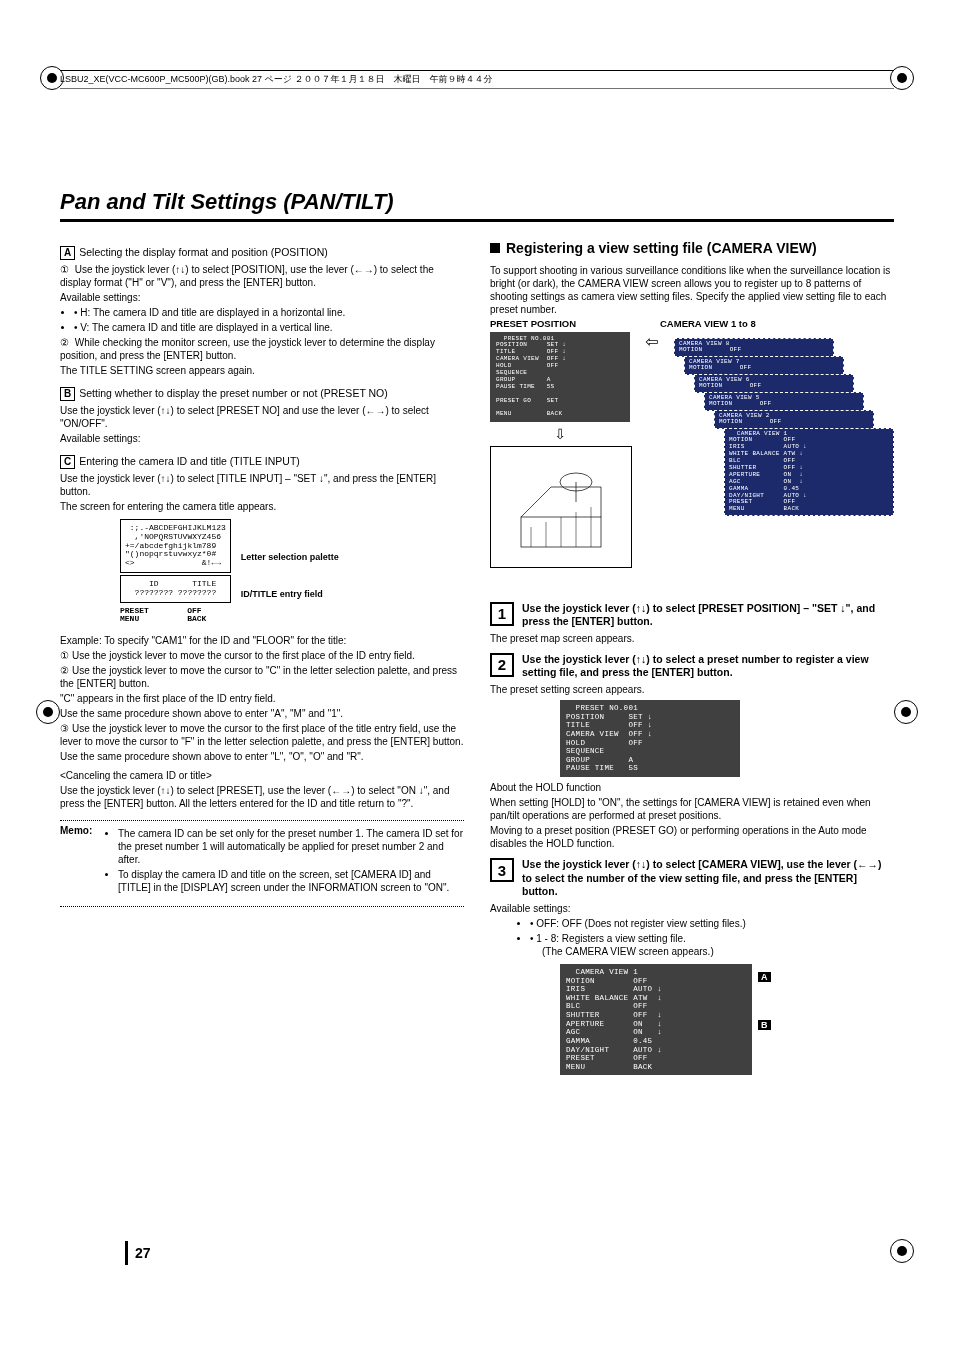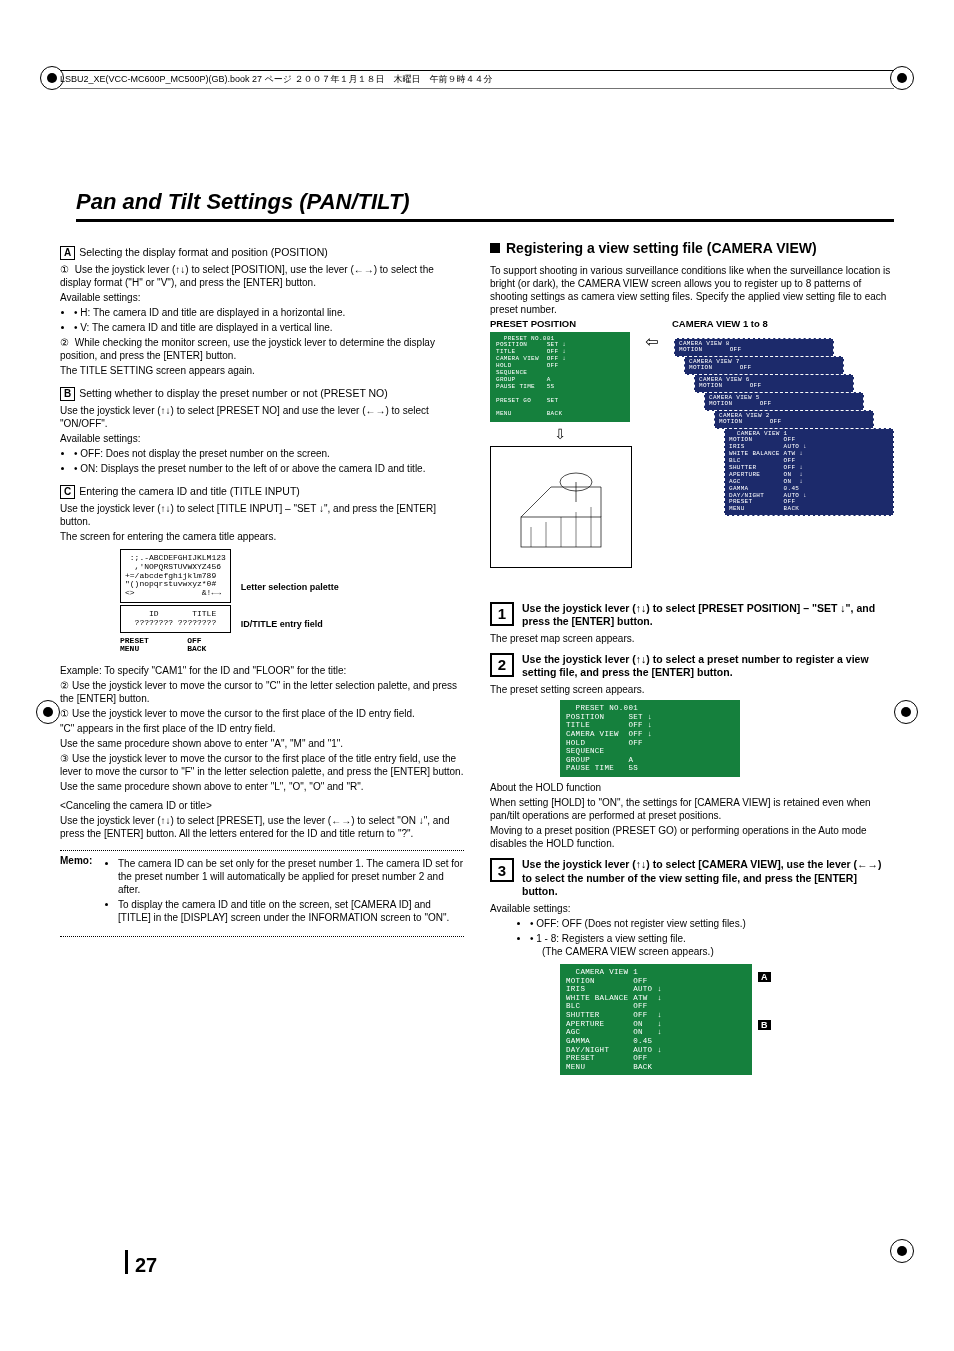--- a/index.html
+++ b/index.html
@@ -42,21 +42,21 @@
     background: #000;
     border-radius: 50%;
     display: block;
   }
   h1.main-title {
     font-size: 22px;
     font-weight: bold;
     font-style: italic;
     border-bottom: 3px solid #000;
     padding-bottom: 4px;
-    margin: 0 0 18px 16px;
+    margin: 0 0 18px 0;
   }
   .columns {
     display: flex;
     gap: 26px;
   }
   .col {
     flex: 1;
     min-width: 0;
   }
   .section-box {
@@ -151,21 +151,21 @@
   .step-text {
     font-weight: bold;
     font-size: 10.5px;
     line-height: 1.3;
   }
   .step-sub {
     margin-left: 28px;
     font-size: 10px;
   }
   .osd {
-    background: #15803d;
+    background: #404040;
     color: #fff;
     font-family: "Courier New", monospace;
     font-size: 7px;
     line-height: 1.15;
     padding: 4px 6px;
     white-space: pre;
     letter-spacing: 0.3px;
   }
   .osd.small { font-size: 6px; }
   .osd.med { font-size: 7.5px; }
@@ -195,24 +195,24 @@
     font-size: 8px;
     line-height: 1.1;
     white-space: pre;
   }
   .label-right {
     font-weight: bold;
     font-size: 9px;
     line-height: 1.2;
   }
   .page-num {
-    font-size: 20px;
+    font-size: 14px;
     font-weight: bold;
     position: absolute;
-    bottom: 74px;
+    bottom: 90px;
     left: 135px;
   }
   .page-num::before {
     content:"";
     display:block;
     width:3px;
     height:24px;
     background:#000;
     position:absolute;
     left:-10px;
@@ -227,21 +227,21 @@
     padding:0 3px;
   }
   .flex-fig {
     display:flex;
     gap:12px;
     align-items:flex-start;
     margin-bottom:6px;
   }
   .osd-header-row {
     display:flex;
-    gap:42px;
+    gap:30px;
     font-weight:bold;
     font-size:9.5px;
     margin-bottom:3px;
   }
   .arrow-cell {
     display:flex;
     align-items:center;
     justify-content:center;
     font-size:16px;
     width:20px;
@@ -296,24 +296,20 @@
         <span class="bold">While checking the monitor screen, use the joystick lever to determine the display position, and press the [ENTER] button.</span>
       </div>
       <div class="indent2 txt">The TITLE SETTING screen appears again.</div>
 
       <div class="sec-head" style="margin-top:10px;">
         <span class="section-box">B</span>
         <span class="t bold">Setting whether to display the preset number or not (PRESET NO)</span>
       </div>
       <div class="indent1 bold txt">Use the joystick lever (↑↓) to select [PRESET NO] and use the lever (←→) to select "ON/OFF".</div>
       <div class="indent1 bold txt">Available settings:</div>
-      <ul class="bul indent1">
-        <li><span class="bold">• </span><span>OFF:  Does not display the preset number on the screen.</span></li>
-        <li><span class="bold">• </span><span>ON:   Displays the preset number to the left of or above the camera ID and title.</span></li>
-      </ul>
 
       <div class="sec-head" style="margin-top:10px;">
         <span class="section-box">C</span>
         <span class="t bold">Entering the camera ID and title (TITLE INPUT)</span>
       </div>
       <div class="indent1 bold txt">Use the joystick lever (↑↓) to select [TITLE INPUT] – "SET ↓", and press the [ENTER] button.</div>
       <div class="indent1 txt">The screen for entering the camera title appears.</div>
 
       <div class="diagram-wrap indent1" style="margin-left:60px;">
         <div>
@@ -327,22 +323,22 @@
           <div class="palette-box" style="margin-top:4px;font-weight:bold">PRESET        OFF
 MENU          BACK</div>
         </div>
         <div style="display:flex;flex-direction:column;gap:26px;padding-top:8px;">
           <div class="label-right">Letter selection palette</div>
           <div class="label-right">ID/TITLE entry field</div>
         </div>
       </div>
 
       <div class="bold txt">Example: To specify "CAM1" for the ID and "FLOOR" for the title:</div>
+      <div class="indent1 txt"><span class="num-circ">①</span><span class="bold">Use the joystick lever to move the cursor to the first place of the ID entry field.</span></div>
       <div class="indent1 txt"><span class="num-circ">②</span><span class="bold">Use the joystick lever to move the cursor to "C" in the letter selection palette, and press the [ENTER] button.</span></div>
-      <div class="indent1 txt"><span class="num-circ">①</span><span class="bold">Use the joystick lever to move the cursor to the first place of the ID entry field.</span></div>
       <div class="indent2 txt">"C" appears in the first place of the ID entry field.</div>
       <div class="indent2 txt">Use the same procedure shown above to enter "A", "M" and "1".</div>
       <div class="indent1 txt"><span class="num-circ">③</span><span class="bold">Use the joystick lever to move the cursor to the first place of the title entry field, use the lever to move the cursor to "F" in the letter selection palette, and press the [ENTER] button.</span></div>
       <div class="indent2 txt">Use the same procedure shown above to enter "L", "O", "O" and "R".</div>
       <div class="indent1 bold txt" style="margin-top:6px;">&lt;Canceling the camera ID or title&gt;</div>
       <div class="indent1 txt">Use the joystick lever (↑↓) to select [PRESET], use the lever (←→) to select "ON ↓", and press the [ENTER] button. All the letters entered for the ID and title return to "?".</div>
 
       <div class="note-sep"></div>
       <div class="memo-row">
         <div class="memo-label">Memo:</div>

